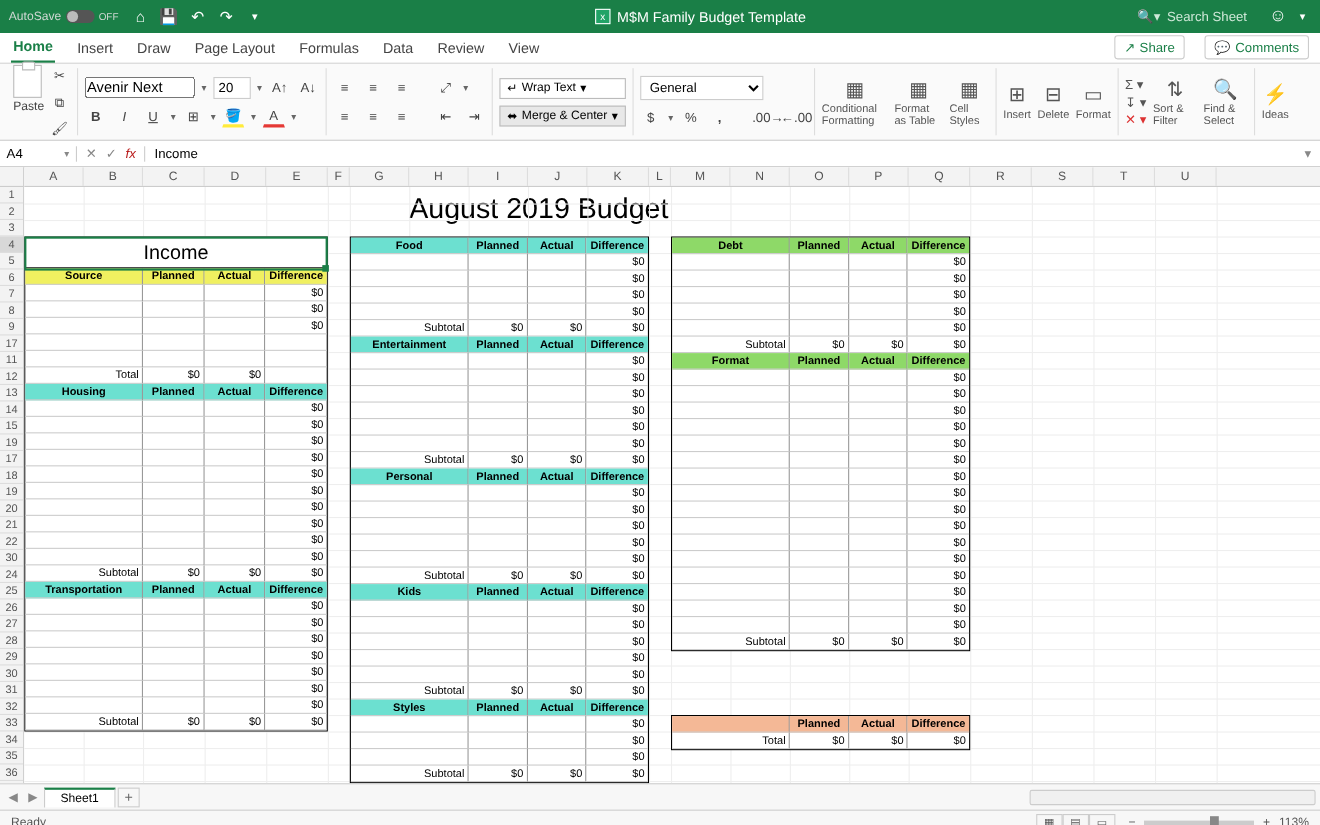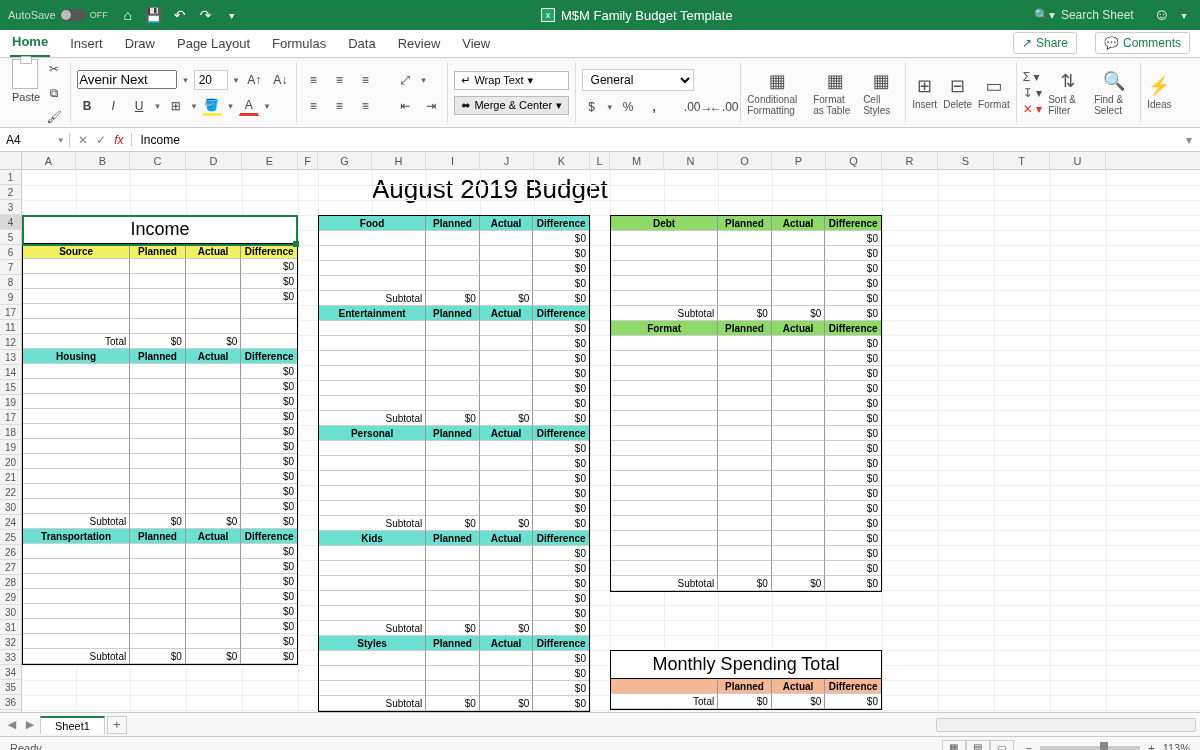--- a/index.html
+++ b/index.html
@@ -937,21 +937,20 @@
             <div class="c r-al" style="width: 56px;">$0</div>
           </div>
           <div class="r">
             <div class="c r-al" style="width: 108px;">Subtotal</div>
             <div class="c r-al" style="width: 54px;">$0</div>
             <div class="c r-al" style="width: 54px;">$0</div>
             <div class="c r-al" style="width: 56px;">$0</div>
           </div>
         </div>
         <div class="block" style="left: 588px; top: 480px; width: 272px;">
-          <div class="title">Monthly Spending Total</div>
           <div class="r">
             <div class="c hdr-orange" style="width: 108px;"></div>
             <div class="c ctr hdr-orange" style="width: 54px;">Planned</div>
             <div class="c ctr hdr-orange" style="width: 54px;">Actual</div>
             <div class="c ctr hdr-orange" style="width: 56px;">Difference</div>
           </div>
           <div class="r">
             <div class="c r-al" style="width: 108px;">Total</div>
             <div class="c r-al" style="width: 54px;">$0</div>
             <div class="c r-al" style="width: 54px;">$0</div>

